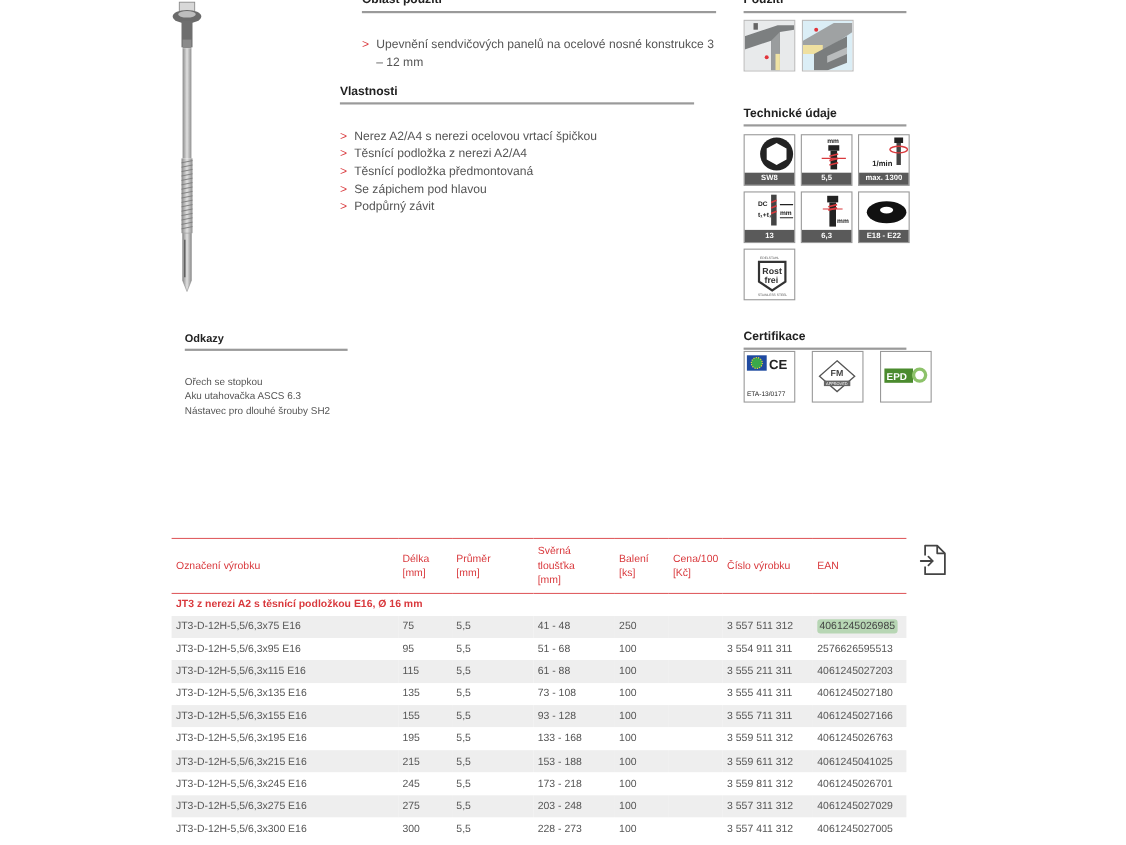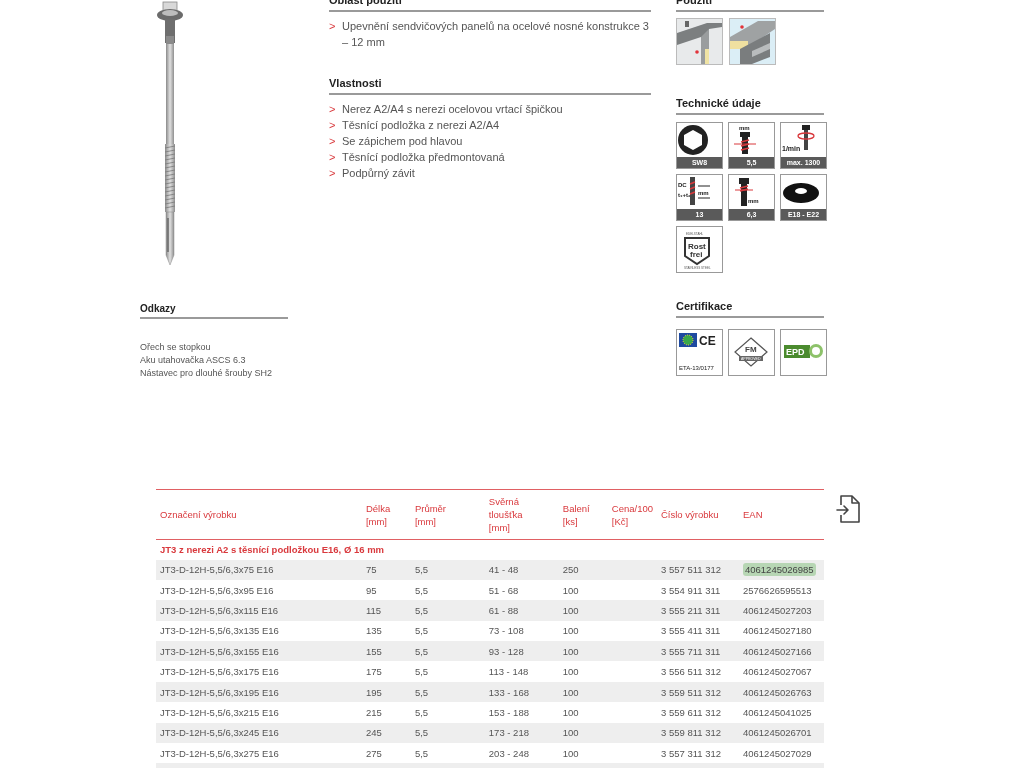--- a/index.html
+++ b/index.html
@@ -6,45 +6,45 @@
   html, body { width: 1024px; height: 768px; overflow: hidden; background: #ffffff; }
   body { font-family: "Liberation Sans", sans-serif; color: #555; position: relative; }
 
   .abs { position: absolute; }
 
   
   #screw { left: 150px; top: 0; width: 40px; height: 270px; }
 
   .section-title { font-weight: bold; font-size: 11px; color: #222; padding-bottom: 4px; border-bottom: 2px solid #9a9a9a; }
 
-  .bullet-list { list-style: none; font-size: 11px; color: #555; line-height: 16px; margin-top: 6px; }
+  .bullet-list { list-style: none; font-size: 11px; color: #555; line-height: 16px; margin-top: 21px; }
   .bullet-list li { position: relative; padding-left: 13px; }
   .bullet-list li::before { content: ">"; position: absolute; left: 0; top: 0; color: #d9393d; font-size: 11px; }
 
   
   #oblast { left: 329px; top: -6px; width: 322px; }
-  #vlastnosti { left: 329px; top: 77px; width: 322px; }
+  #vlastnosti { left: 309px; top: 77px; width: 322px; }
 
   
   #pouziti { left: 676px; top: -6px; width: 148px; }
   .pic-row { display: flex; gap: 6px; margin-top: 6px; }
   .pic { width: 47px; height: 47px; border: 1px solid #bbb; overflow: hidden; }
 
   #tech { left: 676px; top: 97px; width: 148px; }
   .icon-grid { display: grid; grid-template-columns: repeat(3, 47px); gap: 5px 5px; margin-top: 7px; }
   .ticon { width: 47px; height: 47px; border: 1px solid #999; background: #fff; position: relative; display: flex; flex-direction: column; }
-  .ticon .glyph { flex: 1; display: flex; align-items: center; justify-content: flex-start; }
+  .ticon .glyph { flex: 1; display: flex; align-items: center; justify-content: flex-end; }
   .ticon .cap { height: 11px; background: #5a5a5a; color: #fff; font-size: 7px; font-weight: bold; text-align: center; line-height: 11px; }
 
   #cert { left: 676px; top: 300px; width: 148px; }
-  .cert-row { display: flex; gap: 5px; margin-top: 11px; justify-content: space-between; }
+  .cert-row { display: flex; gap: 15px; margin-top: 1px; justify-content: space-between; }
   .cert { width: 47px; height: 47px; border: 1px solid #999; background: #fff; position: relative; }
 
   
-  #odkazy { left: 140px; top: 303px; width: 148px; }
+  #odkazy { left: 168px; top: 303px; width: 148px; }
   #odkazy .section-title { font-size: 10px; padding-bottom: 3px; }
   .link-list { font-size: 9px; color: #555; line-height: 13px; margin-top: 22px; }
   .link-list div { white-space: nowrap; }
 
   
   #table-wrap { left: 156px; top: 489px; width: 668px; }
   table { border-collapse: collapse; width: 668px; font-size: 9.5px; }
   thead tr { border-top: 1px solid #e06063; border-bottom: 1px solid #e06063; }
   th { color: #d9393d; font-weight: normal; text-align: left; vertical-align: middle; padding: 5px 4px; height: 41px; line-height: 13px; font-size: 9.5px; }
   .group-row td { color: #d9393d; font-weight: bold; font-size: 9.5px; padding: 3px 4px; height: 20px; }
@@ -106,22 +106,22 @@
   <ul class="bullet-list">
     <li>Upevnění sendvičových panelů na ocelové nosné konstrukce 3 – 12 mm</li>
   </ul>
 </div>
 
 <div id="vlastnosti" class="abs">
   <div class="section-title">Vlastnosti</div>
   <ul class="bullet-list">
     <li>Nerez A2/A4 s nerezi ocelovou vrtací špičkou</li>
     <li>Těsnící podložka z nerezi A2/A4</li>
+    <li>Těsnící podložka předmontovaná</li>
     <li>Se zápichem pod hlavou</li>
-    <li>Těsnící podložka předmontovaná</li>
     <li>Podpůrný závit</li>
   </ul>
 </div>
 
 <div id="pouziti" class="abs">
   <div class="section-title">Použití</div>
   <div class="pic-row">
     <div class="pic">
       <svg width="45" height="45" viewBox="0 0 45 45">
         <rect width="45" height="45" fill="#e8eaeb"></rect>
@@ -343,30 +343,20 @@
         <td>JT3-D-12H-5,5/6,3x155 E16</td>
         <td>155</td>
         <td>5,5</td>
         <td>93 - 128</td>
         <td>100</td>
         <td></td>
         <td>3 555 711 311</td>
         <td>4061245027166</td>
       </tr>
       <tr>
-        <td>JT3-D-12H-5,5/6,3x175 E16</td>
-        <td>175</td>
-        <td>5,5</td>
-        <td>113 - 148</td>
-        <td>100</td>
-        <td></td>
-        <td>3 556 511 312</td>
-        <td>4061245027067</td>
-      </tr>
-      <tr>
         <td>JT3-D-12H-5,5/6,3x195 E16</td>
         <td>195</td>
         <td>5,5</td>
         <td>133 - 168</td>
         <td>100</td>
         <td></td>
         <td>3 559 511 312</td>
         <td>4061245026763</td>
       </tr>
       <tr>

